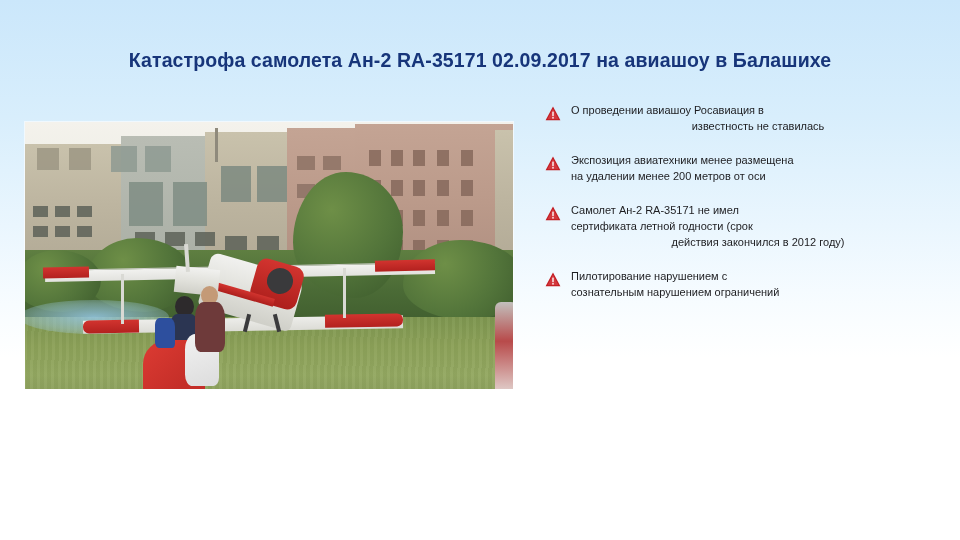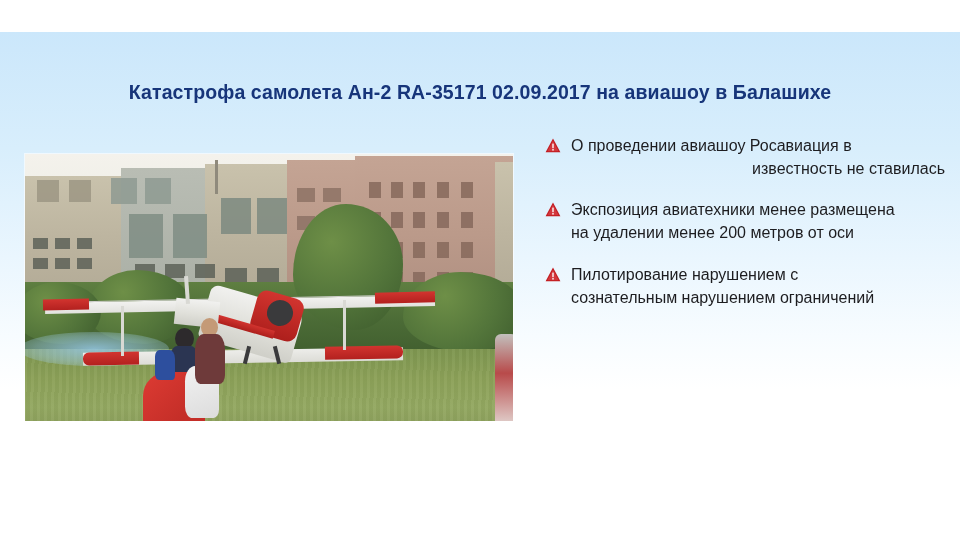--- a/index.html
+++ b/index.html
@@ -12,21 +12,20 @@
     height: 540px;
     overflow: hidden;
     font-family: "Liberation Sans", sans-serif;
   }
   #slide {
     position: relative;
     width: 960px;
     height: 389px;
     background: linear-gradient(to bottom, #cbe7fb 0%, #d8eefc 30%, #eaf6fe 58%, #f7fcff 78%, #ffffff 92%, #ffffff 100%);
     overflow: hidden;
-    margin-top: 32px;
   }
 
   
   #title {
     position: absolute;
     left: 40px;
     top: 48px;
     width: 880px;
     text-align: center;
     font-size: 19.5px;
@@ -150,28 +149,28 @@
   .bullet-icon {
     flex: 0 0 auto;
     width: 16px;
     height: 18px;
     margin-right: 10px;
     margin-top: 3px;
     position: relative;
   }
   .bullet-text {
     flex: 1 1 auto;
-    font-size: 16px;
+    font-size: 11px;
     line-height: 1.42;
     color: #1d1d20;
     text-align: justify;
     text-justify: inter-word;
   }
   .bullet-text > span { display: block; }
-  .bullet-text .lastline { text-align: right; }
+  .bullet-text .lastline { text-align: center; }
 
   
   #slide-label {
     position: absolute;
     left: 10px;
     top: 514px;
     font-family: "Liberation Serif", serif;
     font-size: 14px;
     color: #1a1a1a;
   }
@@ -354,20 +353,35 @@
           <rect x="7.2" y="5.6" width="1.6" height="4.6" fill="#ffffff" opacity="0.85"></rect>
           <rect x="7.2" y="11.0" width="1.6" height="1.6" fill="#ffffff" opacity="0.85"></rect>
         </svg>
       </span>
       <span class="bullet-text">
         <span>Экспозиция авиатехники менее размещена</span>
         <span>на удалении менее 200 метров от оси</span>
       </span>
     </div>
 
+    <div class="bullet">
+      <span class="bullet-icon">
+        <svg width="16" height="15" viewBox="0 0 16 15" xmlns="http://www.w3.org/2000/svg">
+          <polygon points="8,0.6 15.4,14.2 0.6,14.2" fill="#c11a1f"></polygon>
+          <polygon points="8,2.6 13.6,13.2 2.4,13.2" fill="#e05055" opacity="0.55"></polygon>
+          <rect x="7.2" y="5.6" width="1.6" height="4.6" fill="#ffffff" opacity="0.85"></rect>
+          <rect x="7.2" y="11.0" width="1.6" height="1.6" fill="#ffffff" opacity="0.85"></rect>
+        </svg>
+      </span>
+      <span class="bullet-text">
+        <span>Самолет Ан-2 RA-35171 не имел</span>
+        <span>сертификата летной годности (срок</span>
+        <span class="lastline">действия закончился в 2012 году)</span>
+      </span>
+    </div>
 
 
     <div class="bullet">
       <span class="bullet-icon">
         <svg width="16" height="15" viewBox="0 0 16 15" xmlns="http://www.w3.org/2000/svg">
           <polygon points="8,0.6 15.4,14.2 0.6,14.2" fill="#c11a1f"></polygon>
           <polygon points="8,2.6 13.6,13.2 2.4,13.2" fill="#e05055" opacity="0.55"></polygon>
           <rect x="7.2" y="5.6" width="1.6" height="4.6" fill="#ffffff" opacity="0.85"></rect>
           <rect x="7.2" y="11.0" width="1.6" height="1.6" fill="#ffffff" opacity="0.85"></rect>
         </svg>

